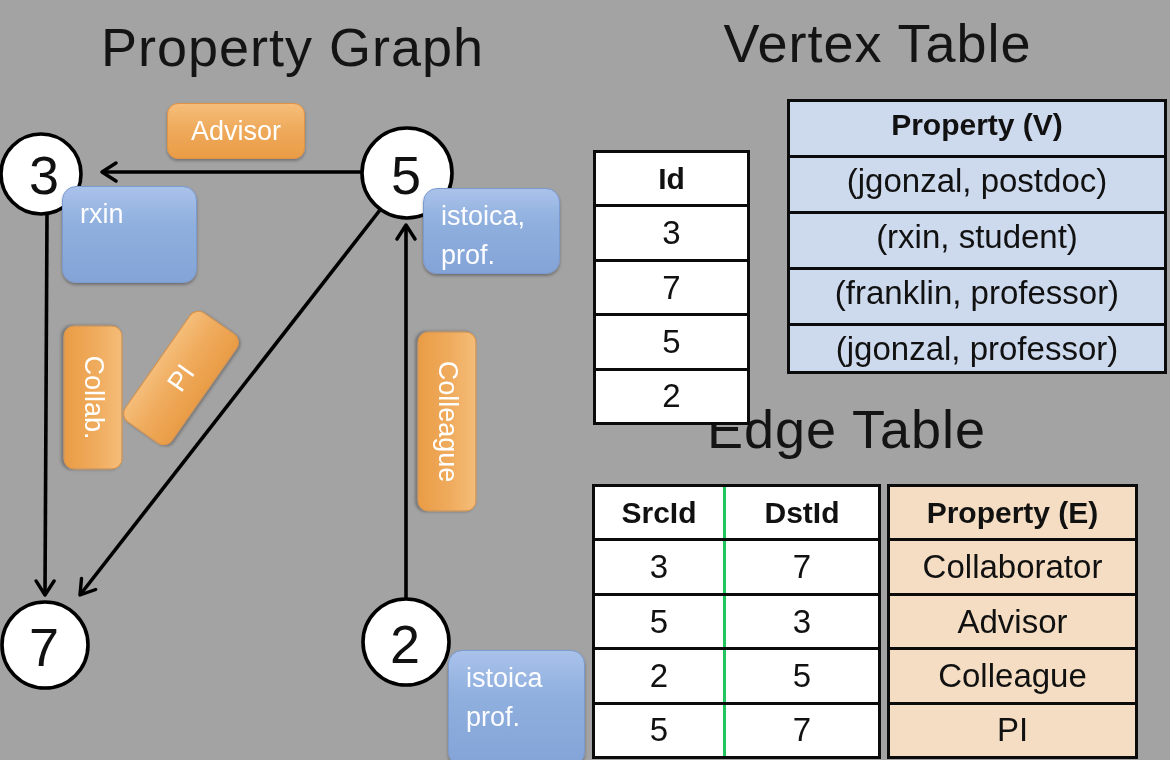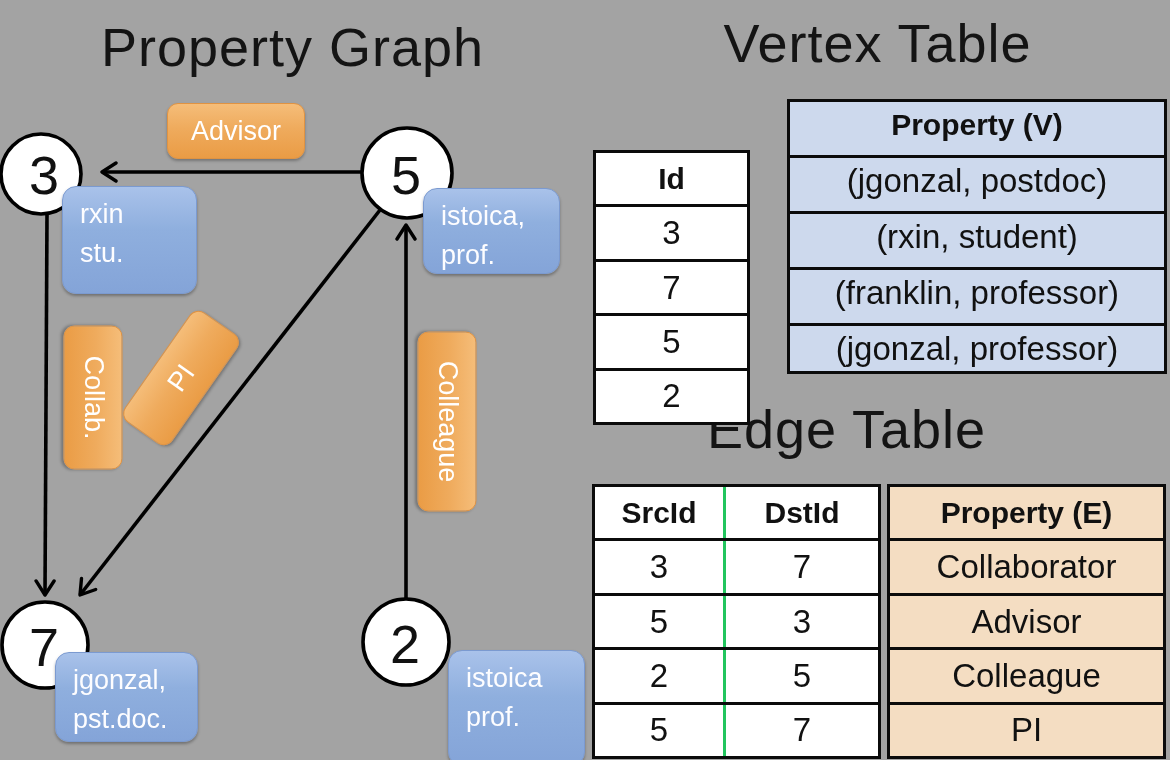--- a/index.html
+++ b/index.html
@@ -74,31 +74,26 @@
   <div class="node-num" style="left:44px;top:176px;">3</div>
   <div class="node-num" style="left:406px;top:176px;">5</div>
   <div class="node-num" style="left:44px;top:648px;">7</div>
   <div class="node-num" style="left:405px;top:645px;">2</div>
 
   <div class="pill" style="left:167px;top:103px;width:136px;height:54px;">Advisor</div>
   <div class="pill rot90" style="left:21px;top:368px;width:142px;height:57px;">Collab.</div>
   <div class="pill rotpi" style="left:114px;top:349px;width:132px;height:56px;">PI</div>
   <div class="pill rot90" style="left:357px;top:392px;width:178px;height:57px;">Colleague</div>
 
-  <div class="prop-box" style="left:62px;top:186px;width:135px;height:108px;">
+  <div class="prop-box" style="left:62px;top:186px;width:135px;height:97px;">
     <span>rxin</span>
-    <span>stu.</span>
   </div>
   <div class="prop-box" style="left:423px;top:188px;width:137px;height:86px;">
     <span>istoica,</span>
     <span>prof.</span>
-  </div>
-  <div class="prop-box" style="left:55px;top:652px;width:143px;height:90px;">
-    <span>jgonzal,</span>
-    <span>pst.doc.</span>
   </div>
   <div class="prop-box" style="left:416px;top:650px;width:137px;height:116px;margin-left:32px;">
     <span>istoica</span>
     <span>prof.</span>
   </div>
 
   <div class="tbl vtable-left" style="left:593px;top:103px;width:157px;height:275px;margin-top:47px;">
     <div class="trow">
       <div class="cell hdr">Id</div>
     </div>
@@ -150,21 +145,21 @@
     <div class="trow">
       <div class="cell src">2</div>
       <div class="cell">5</div>
     </div>
     <div class="trow">
       <div class="cell src">5</div>
       <div class="cell">7</div>
     </div>
   </div>
 
-  <div class="tbl etable-right" style="left:887px;top:484px;width:279px;height:275px;">
+  <div class="tbl etable-right" style="left:887px;top:484px;width:251px;height:275px;">
     <div class="trow">
       <div class="cell hdr">Property (E)</div>
     </div>
     <div class="trow">
       <div class="cell">Collaborator</div>
     </div>
     <div class="trow">
       <div class="cell">Advisor</div>
     </div>
     <div class="trow">

